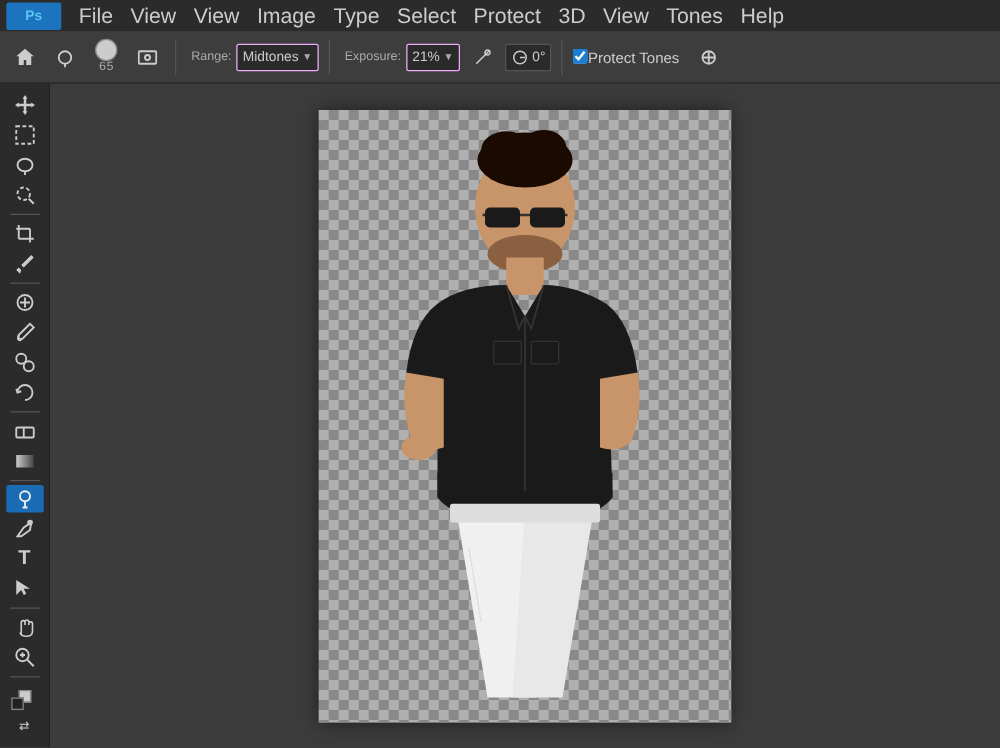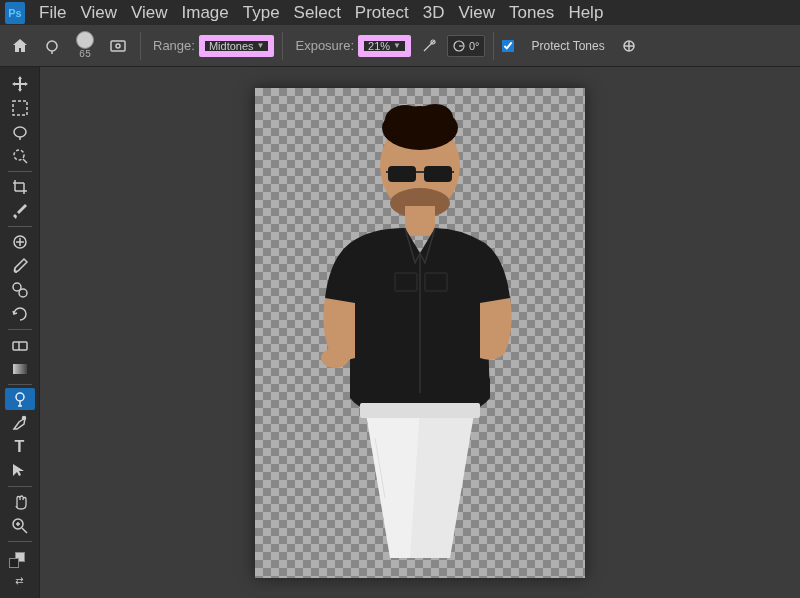--- a/index.html
+++ b/index.html
@@ -48,33 +48,33 @@
     .brush-circle {
       width: 18px; height: 18px;
       border-radius: 50%;
       background: #ccc;
       border: 1px solid #888;
     }
     .brush-num { font-size: 10px; color: #aaa; }
     .toolbar-dropdown {
       display: flex; align-items: center;
       background: #2a2a2a;
-      border: 6px solid #f0abfc;
+      border: 1px solid #f0abfc;
       border-radius: 2px;
       padding: 2px 4px;
       height: 22px;
       gap: 3px;
       cursor: pointer;
       color: #ccc;
       font-size: 11px;
     }
-    .toolbar-label { font-size: 13px; color: #aaa; margin-left: 4px; }
+    .toolbar-label { font-size: 10px; color: #aaa; margin-left: 4px; }
     .toolbar-divider { width: 1px; height: 28px; background: #555; margin: 0 4px; }
     .toolbar-checkbox-group {
-      display: flex; align-items: center; gap: 18px;
+      display: flex; gap: 0;
     }
     .toolbar-checkbox { width: 12px; height: 12px; accent-color: #1a7fd4; }
     .toolbar-angle-box {
       display: flex; align-items: center;
       background: #2a2a2a;
       border: 1px solid #555;
       border-radius: 2px;
       padding: 2px 4px;
       height: 22px;
       gap: 3px;
@@ -151,21 +151,21 @@
       justify-content: center;
     }
 
     
     .person-svg {
       width: 260px;
       height: 470px;
     }
 
     .ps-logo {
-      width: 20px; height: 22px;
+      width: 44px; height: 22px;
       background: #1c73be;
       display: flex; align-items: center; justify-content: center;
       font-weight: bold; font-size: 11px; color: #5bc8f5;
       border-radius: 2px;
       margin-right: 6px;
     }
 
     .chevron { font-size: 8px; color: #aaa; }
   </style>
 </head>

